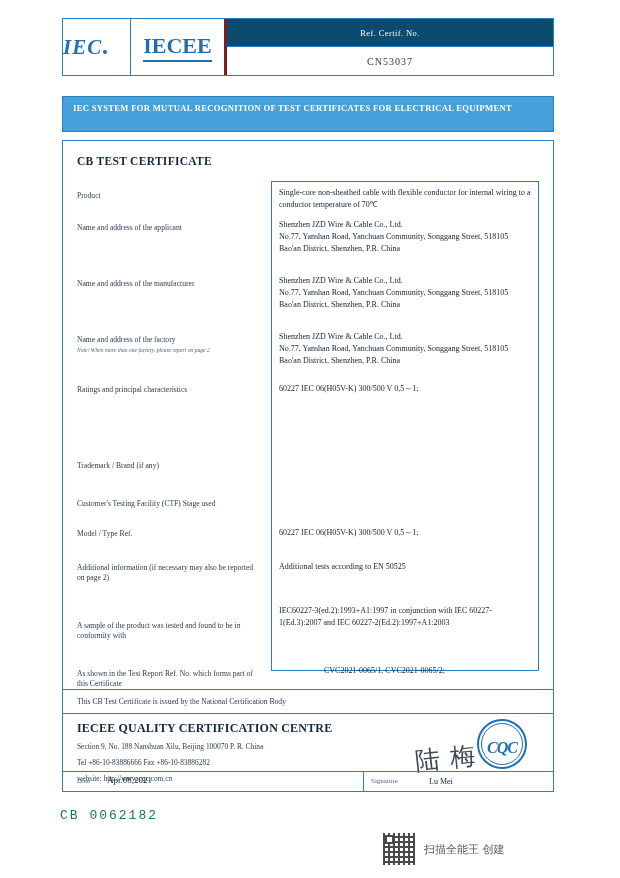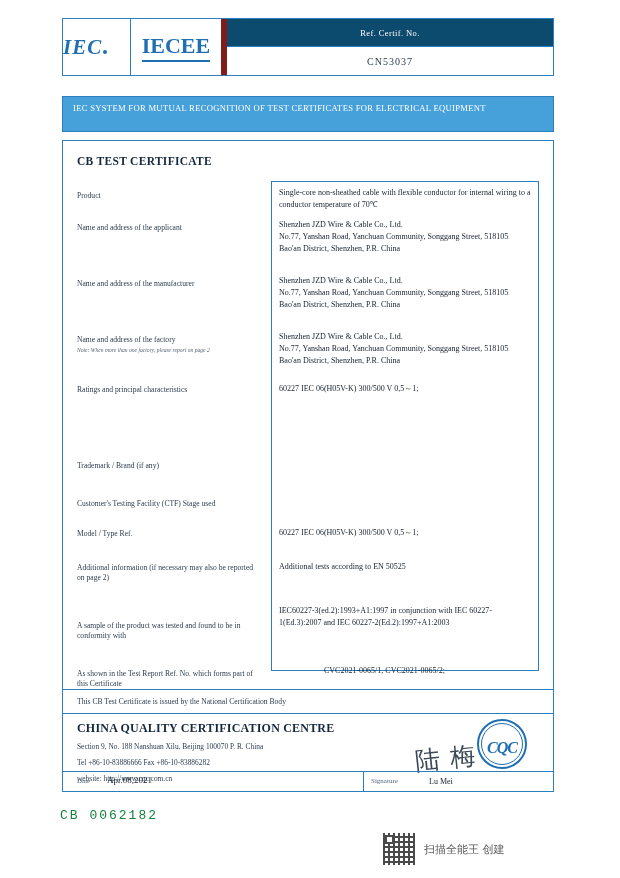--- a/index.html
+++ b/index.html
@@ -55,21 +55,21 @@
   .iec-logo .dot {
     display: inline-block;
     width: 4px; height: 4px;
     border-radius: 50%;
     background: #1f6fb2;
     margin-left: 1px;
     vertical-align: baseline;
   }
   .iecee-cell {
     width: 96px;
-    border-right: 6px solid #7f1d1d;
+    border-right: 3px solid #7f1d1d;
     display: flex;
     align-items: center;
     justify-content: center;
     box-sizing: border-box;
   }
   .iecee-logo {
     font-family: "Liberation Serif", serif;
     font-weight: bold;
     font-size: 22px;
     color: #1f6fb2;
@@ -117,21 +117,21 @@
     position: absolute;
     left: 62px;
     top: 96px;
     width: 492px;
     height: 36px;
     background: #46a0da;
     border: 1px solid #2b7fc0;
     box-sizing: border-box;
     color: #ffffff;
     font-size: 8.6px;
-    font-weight: normal;
+    font-weight: bold;
     letter-spacing: 0.3px;
     padding: 5px 10px;
     line-height: 1.45;
   }
 
   
   .frame {
     position: absolute;
     left: 62px;
     top: 140px;
@@ -468,21 +468,21 @@
         <div class="value" style="top:0px;margin-left:45px;">CVC2021-0065/1, CVC2021-0065/2;</div>
       </div>
 
     </div>
 
     <div class="issued-sep"></div>
     <div class="issued-text">This CB Test Certificate is issued by the National Certification Body</div>
     <div class="issuer-sep"></div>
 
     <div class="issuer-block">
-      <div class="issuer-name">CHINA QUALITY CERTIFICATION CENTRE</div>
+      <div class="issuer-name">IECEE QUALITY CERTIFICATION CENTRE</div>
       <div class="issuer-line">Section 9, No. 188 Nanshuan Xilu, Beijing 100070 P. R. China</div>
       <div class="issuer-line">Tel +86-10-83886666     Fax +86-10-83886282</div>
       <div class="issuer-line">website: http://www.cqc.com.cn</div>
     </div>
 
     <div class="cqc-logo">
       <div class="ring"></div>
       <div class="ring2"></div>
       <div class="txt">CQC</div>
     </div>

